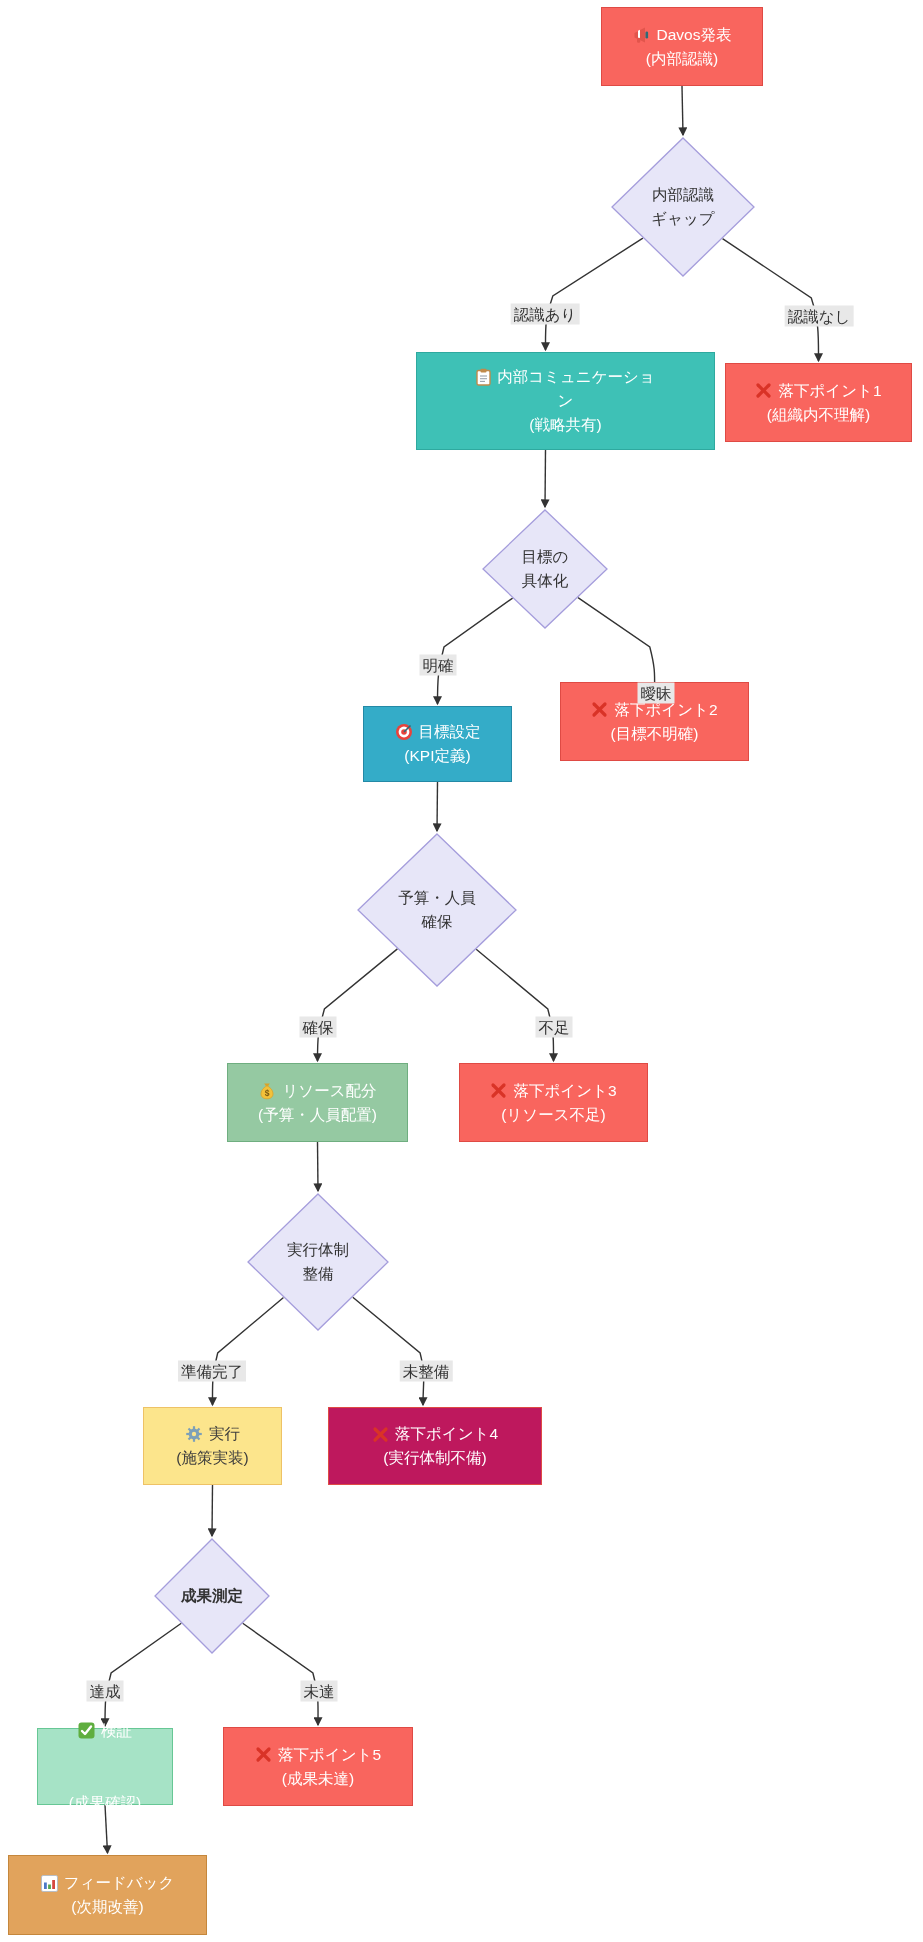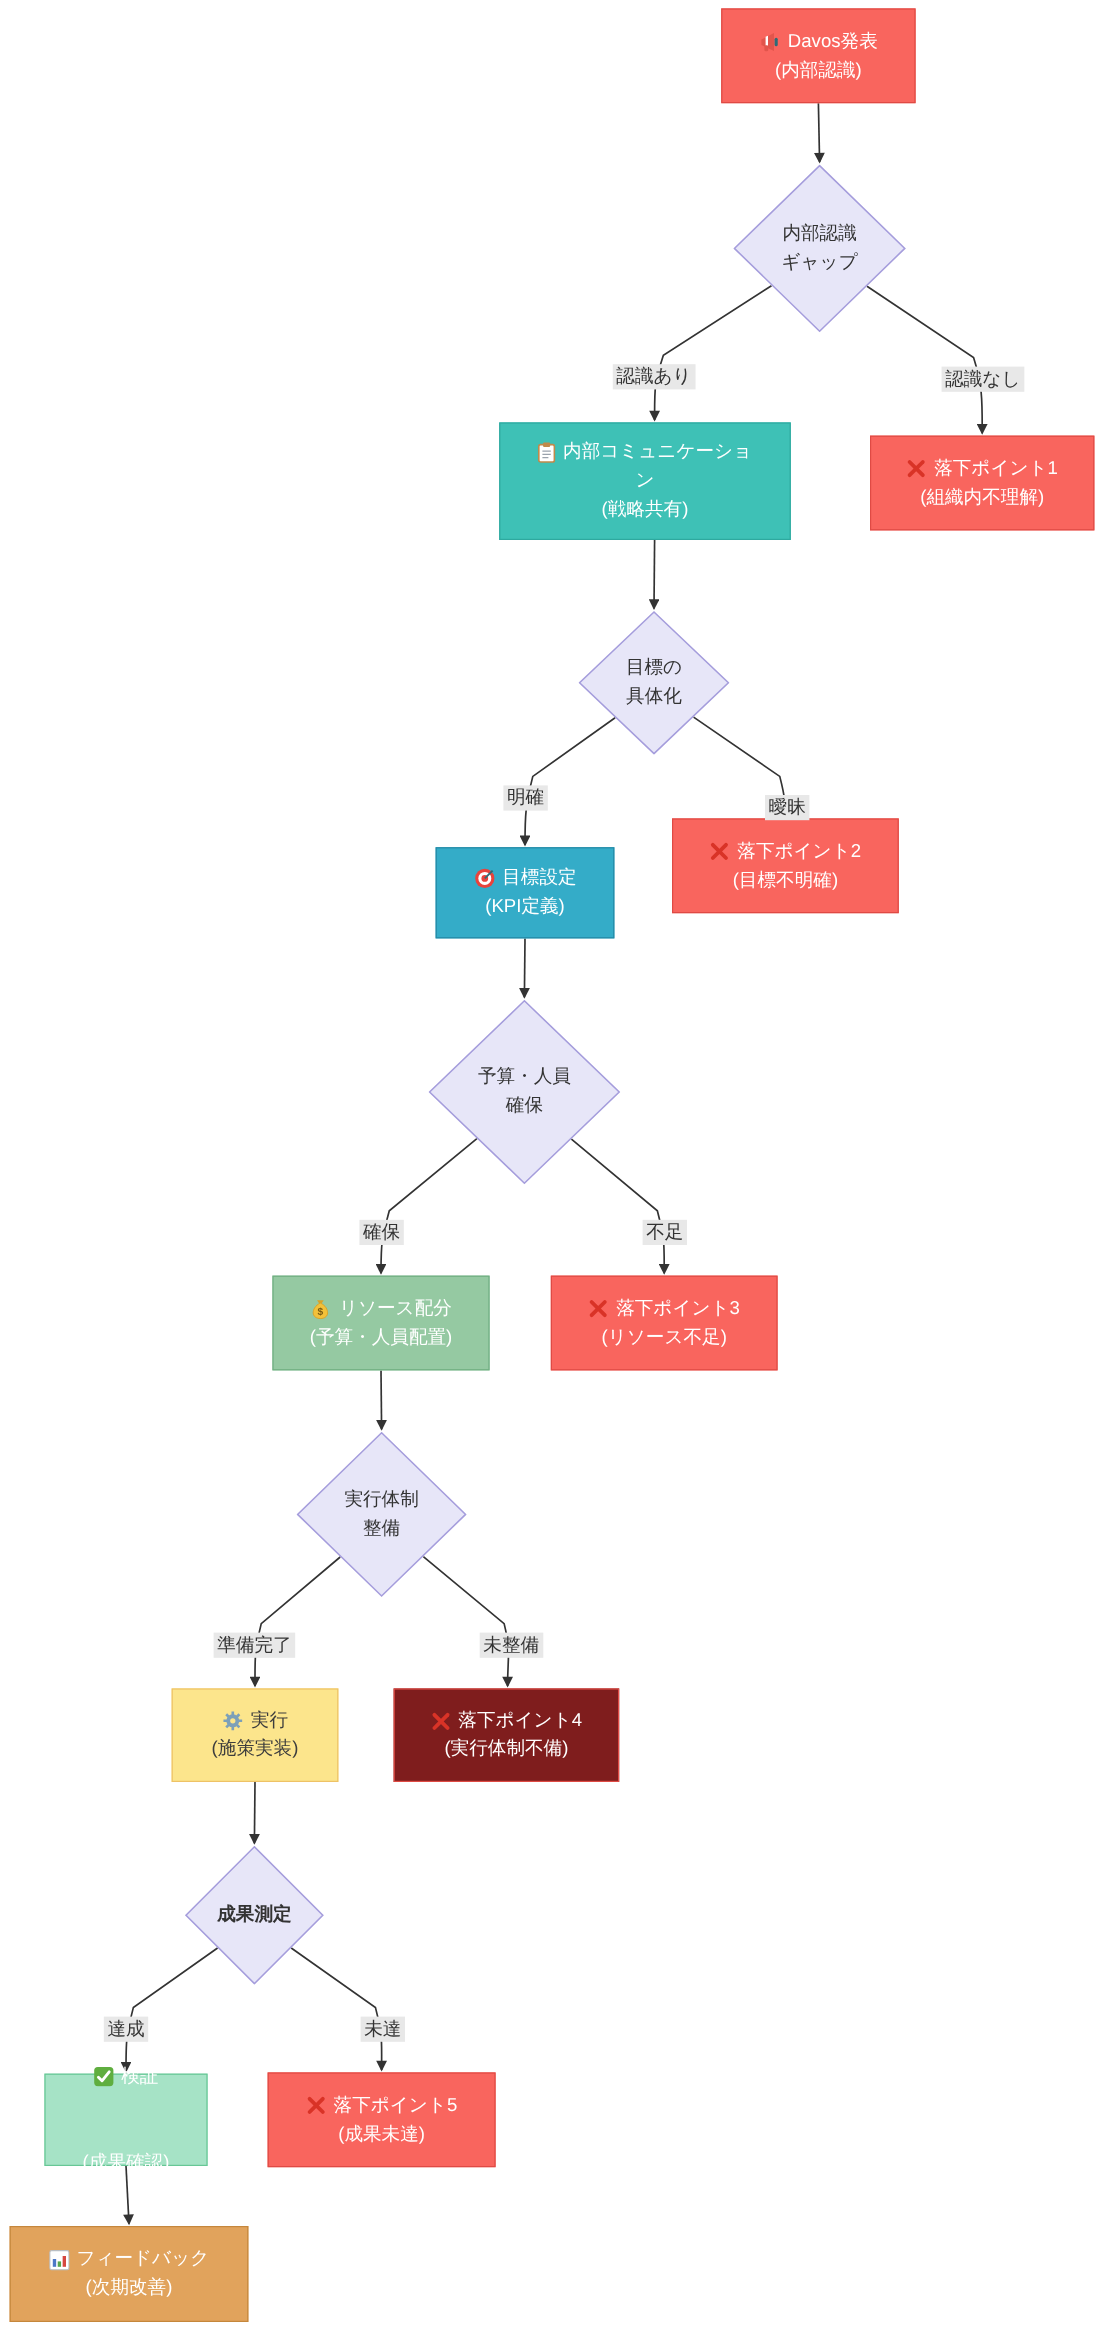--- a/index.html
+++ b/index.html
@@ -64,21 +64,21 @@
     </div>
     <div class="diamond" style="left: 611px; top: 137px; width: 144px; height: 140px;">
       <svg width="144" height="140">
         <polygon points="72,1 143,70 72,139 1,70" fill="#E7E6F8" stroke="#A59DDC" stroke-width="1.3"></polygon>
       </svg>
       <div class="dlabel" style="color:#333333">
         <div>内部認識</div>
         <div>ギャップ</div>
       </div>
     </div>
-    <div class="rect-node" style="left: 416px; top: 352px; width: 243px; height: 98px; background: rgb(62, 193, 182); border-color: rgb(46, 169, 159); color: rgb(255, 255, 255);">
+    <div class="rect-node" style="left: 416px; top: 352px; width: 299px; height: 98px; background: rgb(62, 193, 182); border-color: rgb(46, 169, 159); color: rgb(255, 255, 255);">
       <div class="node-row">
         <span class="icon">
           <svg width="15" height="18" viewBox="0 0 15 18">
             <rect x="1" y="2.5" width="13" height="14.5" rx="1.5" fill="#FFFFFF" stroke="#C08A4B" stroke-width="1.4"></rect>
             <rect x="4.5" y="0.8" width="6" height="3.6" rx="1" fill="#C08A4B"></rect>
             <line x1="4" y1="8" x2="11" y2="8" stroke="#9AA2AC" stroke-width="1.1"></line>
             <line x1="4" y1="10.7" x2="11" y2="10.7" stroke="#9AA2AC" stroke-width="1.1"></line>
             <line x1="4" y1="13.4" x2="9" y2="13.4" stroke="#9AA2AC" stroke-width="1.1"></line>
           </svg>
         </span>
@@ -210,21 +210,21 @@
             <circle cx="9" cy="9" r="5.4" fill="#7DA0B8"></circle>
             <circle cx="9" cy="9" r="2.2" fill="#FCE58C"></circle>
           </svg>
         </span>
         <span>実行</span>
       </div>
       <div class="node-row">
         <span>(施策実装)</span>
       </div>
     </div>
-    <div class="rect-node" style="left: 328px; top: 1407px; width: 188px; height: 78px; background: #7f1d1d; border-color: rgb(223, 74, 68); color: rgb(255, 255, 255);">
+    <div class="rect-node" style="left: 328px; top: 1407px; width: 214px; height: 78px; background: #be185d; border-color: rgb(223, 74, 68); color: rgb(255, 255, 255);">
       <div class="node-row">
         <span class="icon">
           <svg width="17" height="17" viewBox="0 0 17 17">
             <g stroke="#D93327" stroke-width="3.2" stroke-linecap="round">
               <line x1="3" y1="3" x2="14" y2="14"></line>
               <line x1="14" y1="3" x2="3" y2="14"></line>
             </g>
           </svg>
         </span>
         <span>落下ポイント4</span>
@@ -283,20 +283,20 @@
         </span>
         <span>フィードバック</span>
       </div>
       <div class="node-row">
         <span>(次期改善)</span>
       </div>
     </div>
     <span class="edge-label" style="left: 545px; top: 314px; background: rgb(232, 232, 232); color: rgb(51, 51, 51);">認識あり</span>
     <span class="edge-label" style="left: 819px; top: 316px; background: rgb(232, 232, 232); color: rgb(51, 51, 51);">認識なし</span>
     <span class="edge-label" style="left: 438px; top: 665px; background: rgb(232, 232, 232); color: rgb(51, 51, 51);">明確</span>
-    <span class="edge-label" style="left: 656px; top: 673px; background: rgb(232, 232, 232); color: rgb(51, 51, 51);">曖昧</span>
+    <span class="edge-label" style="left: 656px; top: 693px; background: rgb(232, 232, 232); color: rgb(51, 51, 51);">曖昧</span>
     <span class="edge-label" style="left: 318px; top: 1027px; background: rgb(232, 232, 232); color: rgb(51, 51, 51);">確保</span>
     <span class="edge-label" style="left: 554px; top: 1027px; background: rgb(232, 232, 232); color: rgb(51, 51, 51);">不足</span>
     <span class="edge-label" style="left: 212px; top: 1371px; background: rgb(232, 232, 232); color: rgb(51, 51, 51);">準備完了</span>
     <span class="edge-label" style="left: 426px; top: 1371px; background: rgb(232, 232, 232); color: rgb(51, 51, 51);">未整備</span>
     <span class="edge-label" style="left: 105px; top: 1691px; background: rgb(232, 232, 232); color: rgb(51, 51, 51);">達成</span>
     <span class="edge-label" style="left: 319px; top: 1691px; background: rgb(232, 232, 232); color: rgb(51, 51, 51);">未達</span>
   </div>
 
 </body></html>

